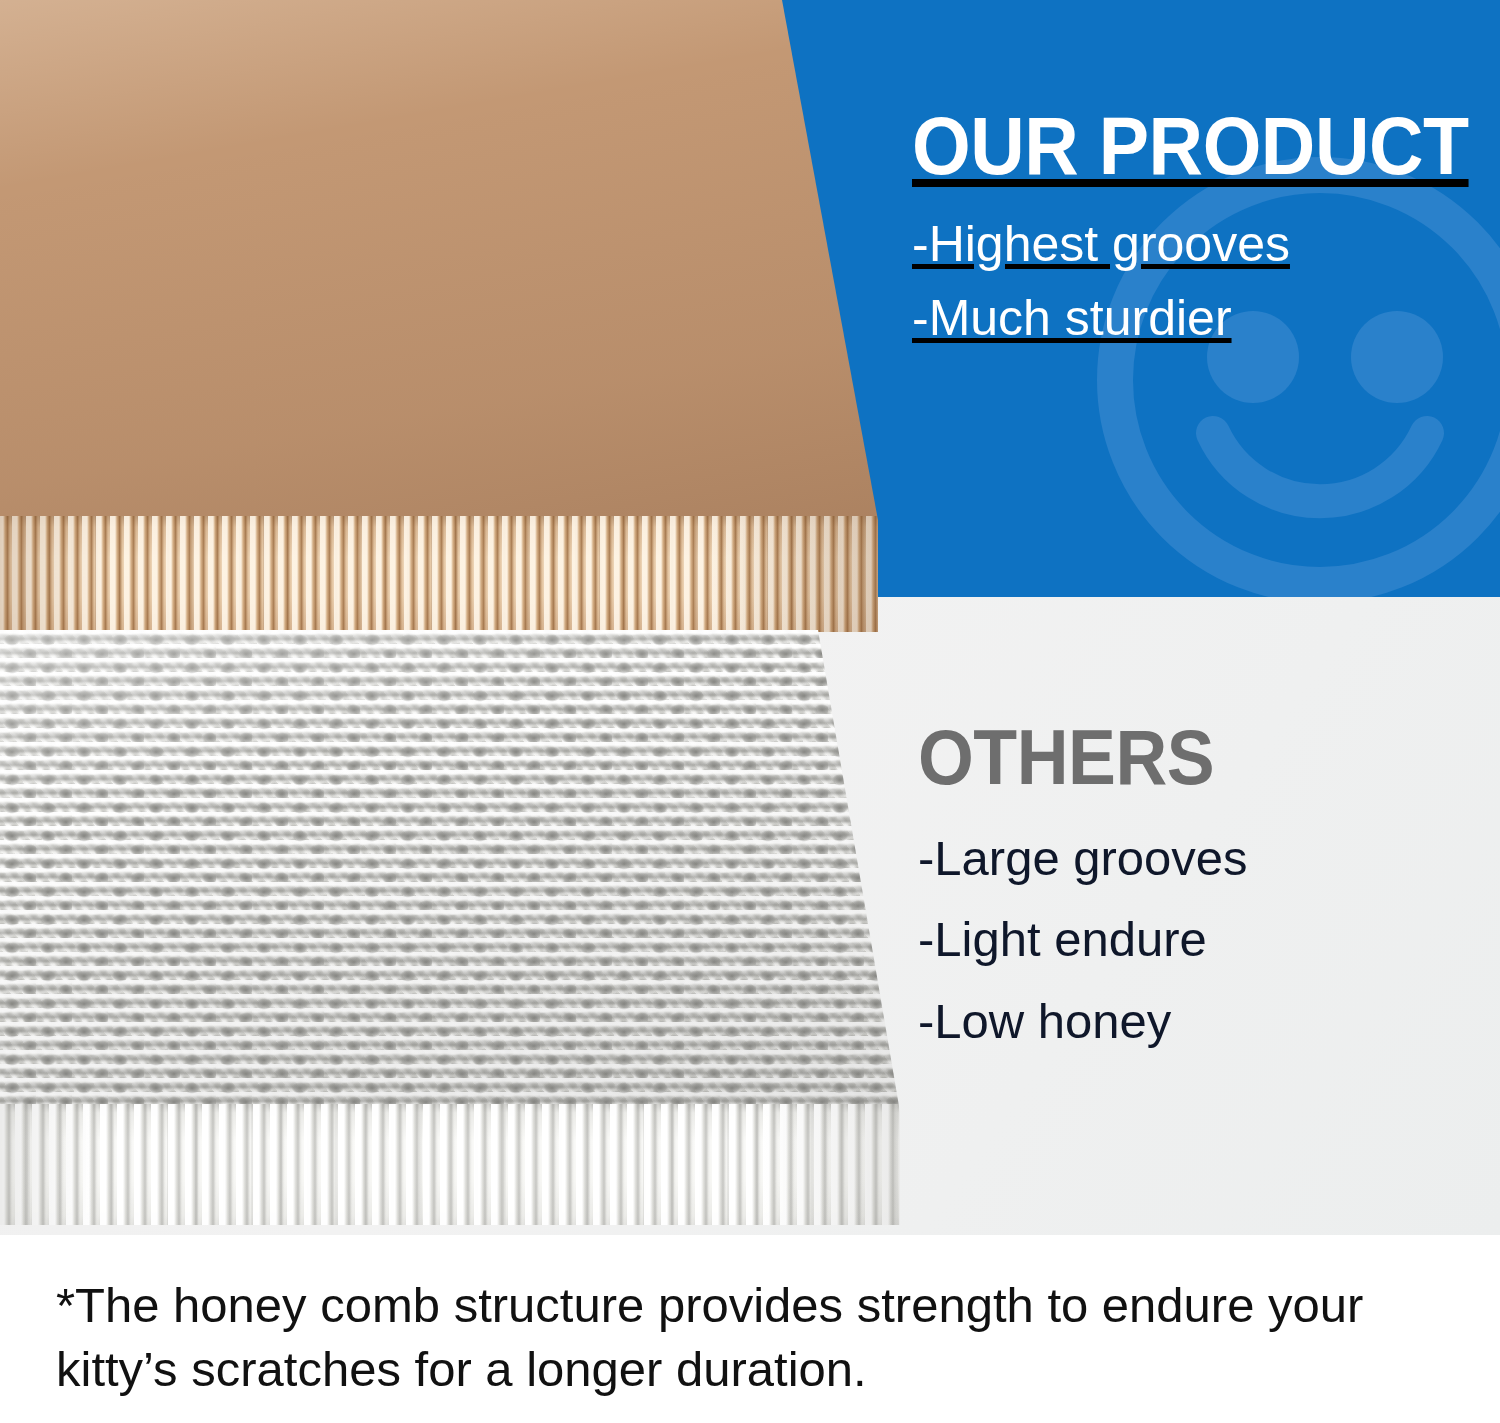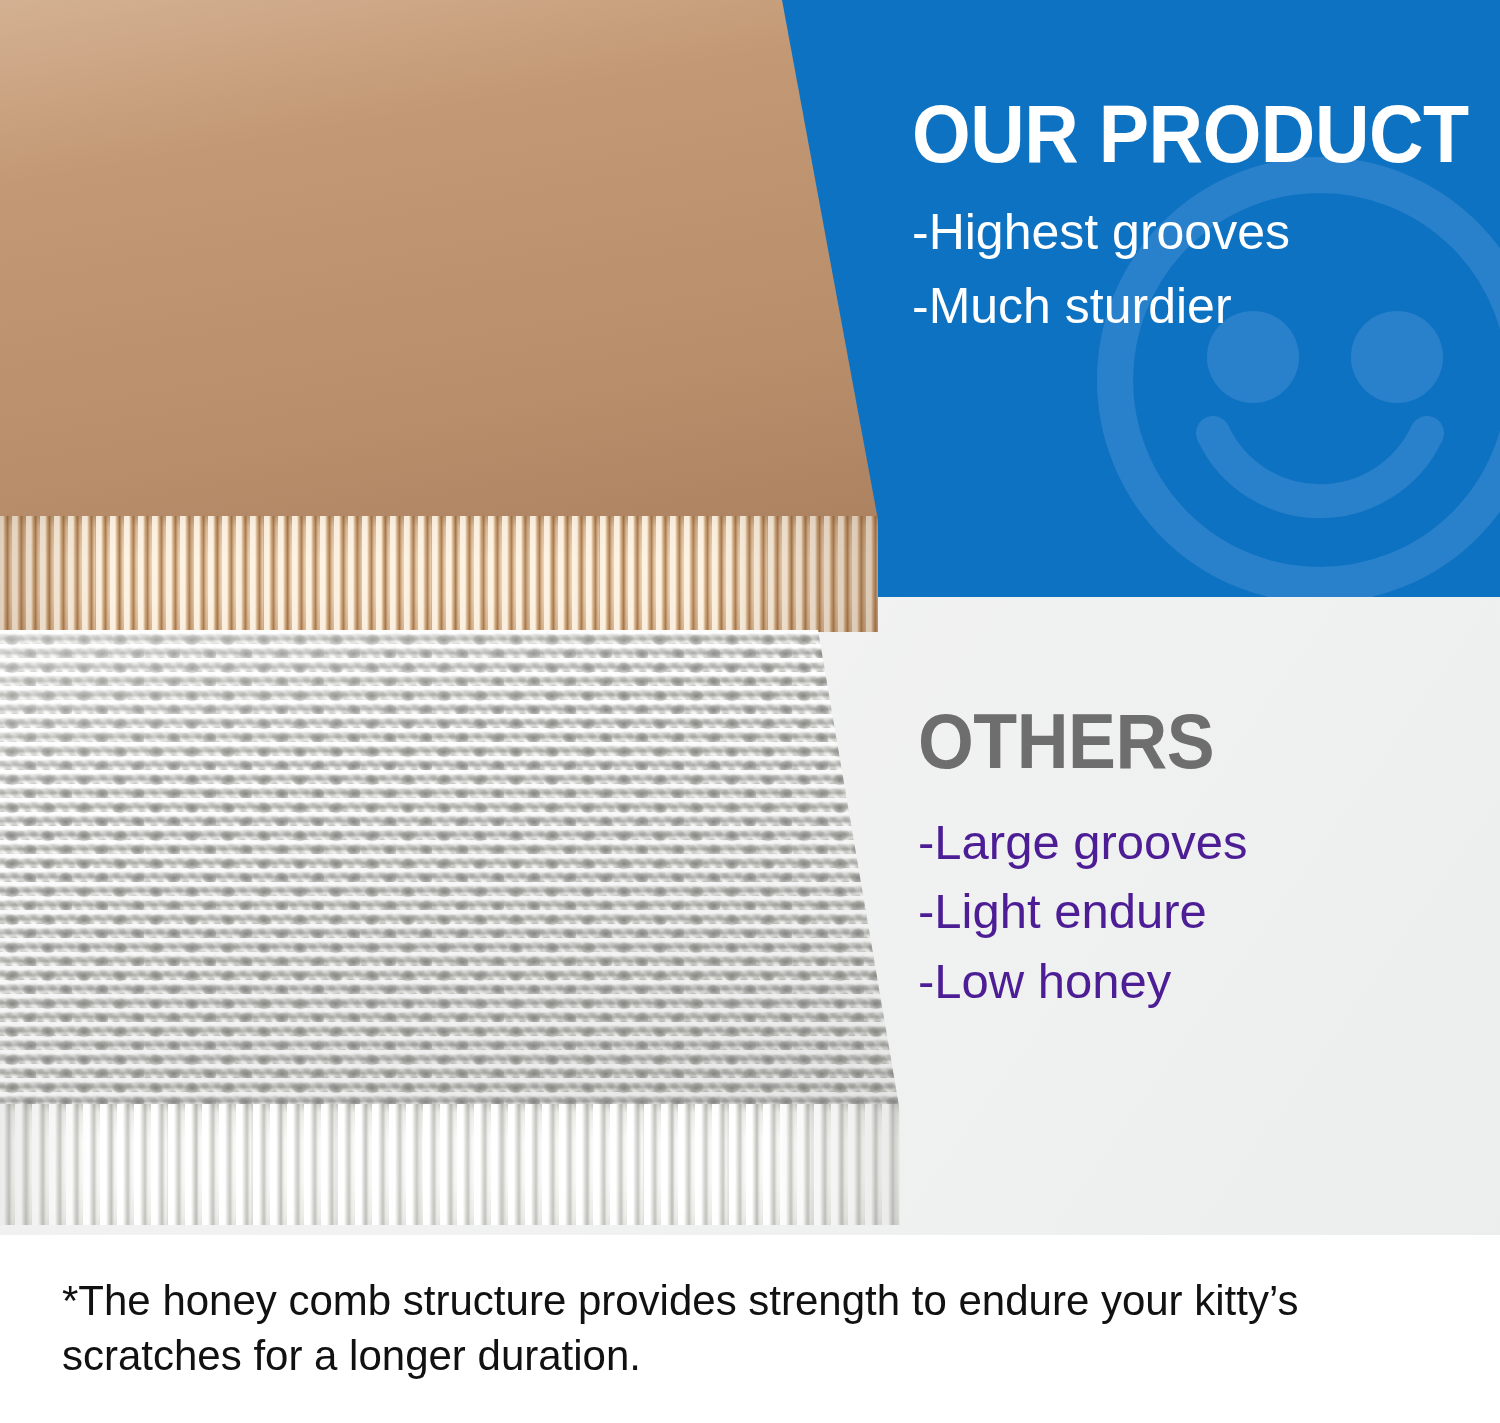--- a/index.html
+++ b/index.html
@@ -154,25 +154,26 @@
     background-size:17px 100%, 28px 100%, 100% 100%;
   }
   .white-edge::after{
     content:"";position:absolute;inset:0;
     background:linear-gradient(90deg, rgba(140,140,136,.16) 0%, rgba(140,140,136,0) 10%,
                rgba(140,140,136,0) 82%, rgba(140,140,136,.22) 100%);
   }
 
   
   .txt-top{
-    position:absolute;left:912px;top:96px;width:576px;
+    position:absolute;left:912px;top:108px;width:576px;
     z-index:6;
+    text-decoration:underline;
   }
   .txt-mid{
-    position:absolute;left:918px;top:706px;width:576px;
+    position:absolute;left:918px;top:722px;width:576px;
     z-index:6;
   }
 
   .heading{
     font-family:"Liberation Sans Narrow","Liberation Sans",sans-serif;
     font-weight:700;
     font-size:80px;
     line-height:0.92;
     letter-spacing:-0.5px;
     transform:scaleX(0.92);
@@ -189,31 +190,32 @@
     white-space:nowrap;
     margin:0;
   }
   .bullets-top li{
     color:#FFFFFF;
     font-size:50px;
     line-height:1.48;
   }
   .bullets-top{ margin-top:24px; }
   .bullets-mid li{
-    color:#4c1d95;
+    color:#0f172a;
     font-size:49px;
     line-height:1.42;
+    margin-top:12px;
   }
   .bullets-mid{ margin-top:30px; }
 
   
   .caption{
-    position:absolute;left:62px;top:1274px;width:1400px;
+    position:absolute;left:56px;top:1274px;width:1400px;
     color:#111111;
-    font-size:42px;
+    font-size:49px;
     line-height:1.30;
     font-weight:400;
     margin:0;
   }
 </style>
 </head>
 <body>
 
 <div class="canvas">
 

